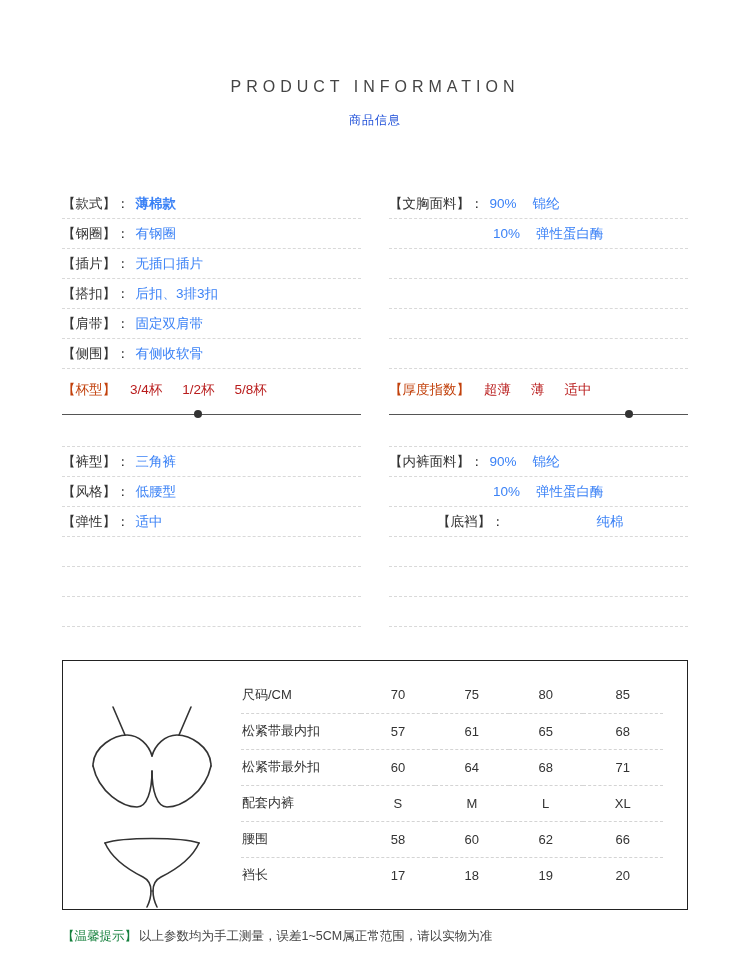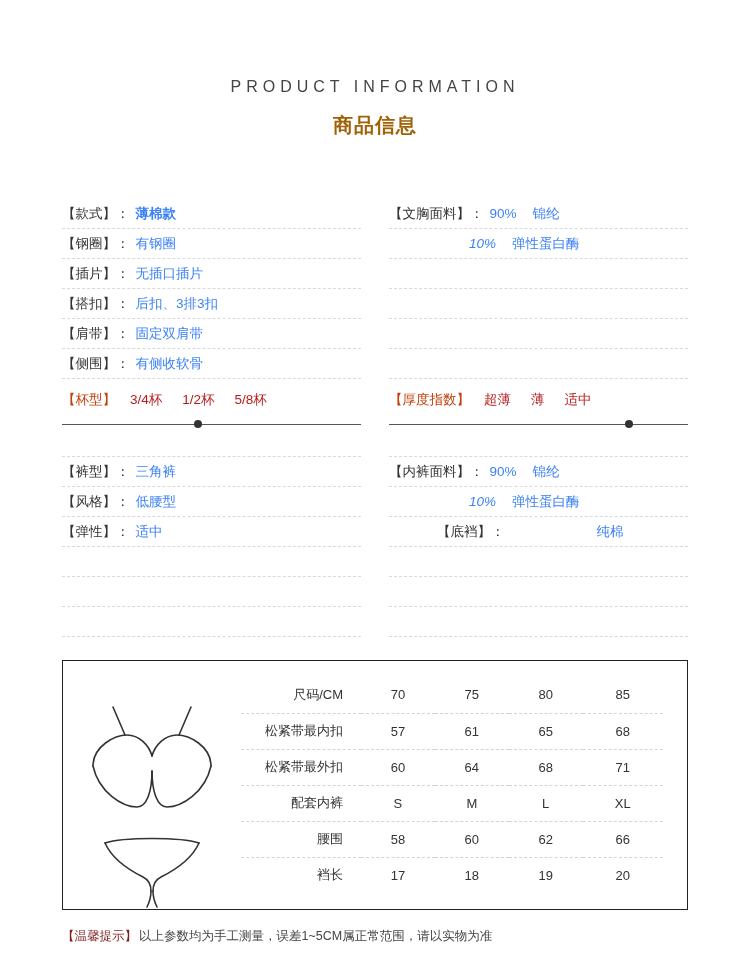--- a/index.html
+++ b/index.html
@@ -19,25 +19,24 @@
     text-align: center;
     padding-top: 78px;
   }
   .header-title-en {
     font-size: 16px;
     letter-spacing: 5px;
     color: #444;
     font-weight: 400;
   }
   .header-title-cn {
-    font-size: 20px;
-    color: #a16207;
+    font-size: 12px;
+    color: #1d4ed8;
     margin-top: 16px;
     letter-spacing: 1px;
-    font-weight: bold;
   }
 
   
   .specs {
     margin: 60px 62px 0 62px;
     display: flex;
     gap: 0;
   }
   .spec-col {
     width: 50%;
@@ -56,21 +55,21 @@
   .spec-row.blank { border-bottom: 1px dashed #d9d9d9; }
   .spec-label {
     color: #333;
   }
   .spec-value {
     color: #3b82f6;
     margin-left: 6px;
   }
   .spec-value.bold { font-weight: bold; }
   .spec-value.indent { margin-left: 92px; }
-  .spec-value.indent2 { margin-left: 80px; font-style: italic; }
+  .spec-value.indent2 { margin-left: 104px; }
   .spec-pct { margin-right: 10px; }
 
   
   .scale-block {
     padding-top: 12px;
   }
   .scale-row {
     display: flex;
     align-items: baseline;
     font-size: 13.5px;
@@ -135,36 +134,36 @@
   }
   table.sz td {
     text-align: center;
     border-bottom: 1px dashed #d4d4d4;
     height: 36px;
     vertical-align: middle;
   }
   table.sz tr:last-child td { border-bottom: none; }
   table.sz td.rowhead {
     width: 120px;
-    text-align: right;
+    text-align: left;
     padding-right: 18px;
     white-space: nowrap;
   }
 
   
   .note {
     position: absolute;
     left: 62px;
     top: 928px;
     width: 626px;
     font-size: 12.5px;
     color: #333;
     white-space: nowrap;
   }
-  .note .tip { color: #7f1d1d; }
+  .note .tip { color: #15803d; }
   .note .tiptext { color: #444; margin-left: 2px; }
 </style>
 </head>
 <body>
 
 <div class="header">
   <div class="header-title-en">PRODUCT INFORMATION</div>
   <div class="header-title-cn">商品信息</div>
 </div>
 

